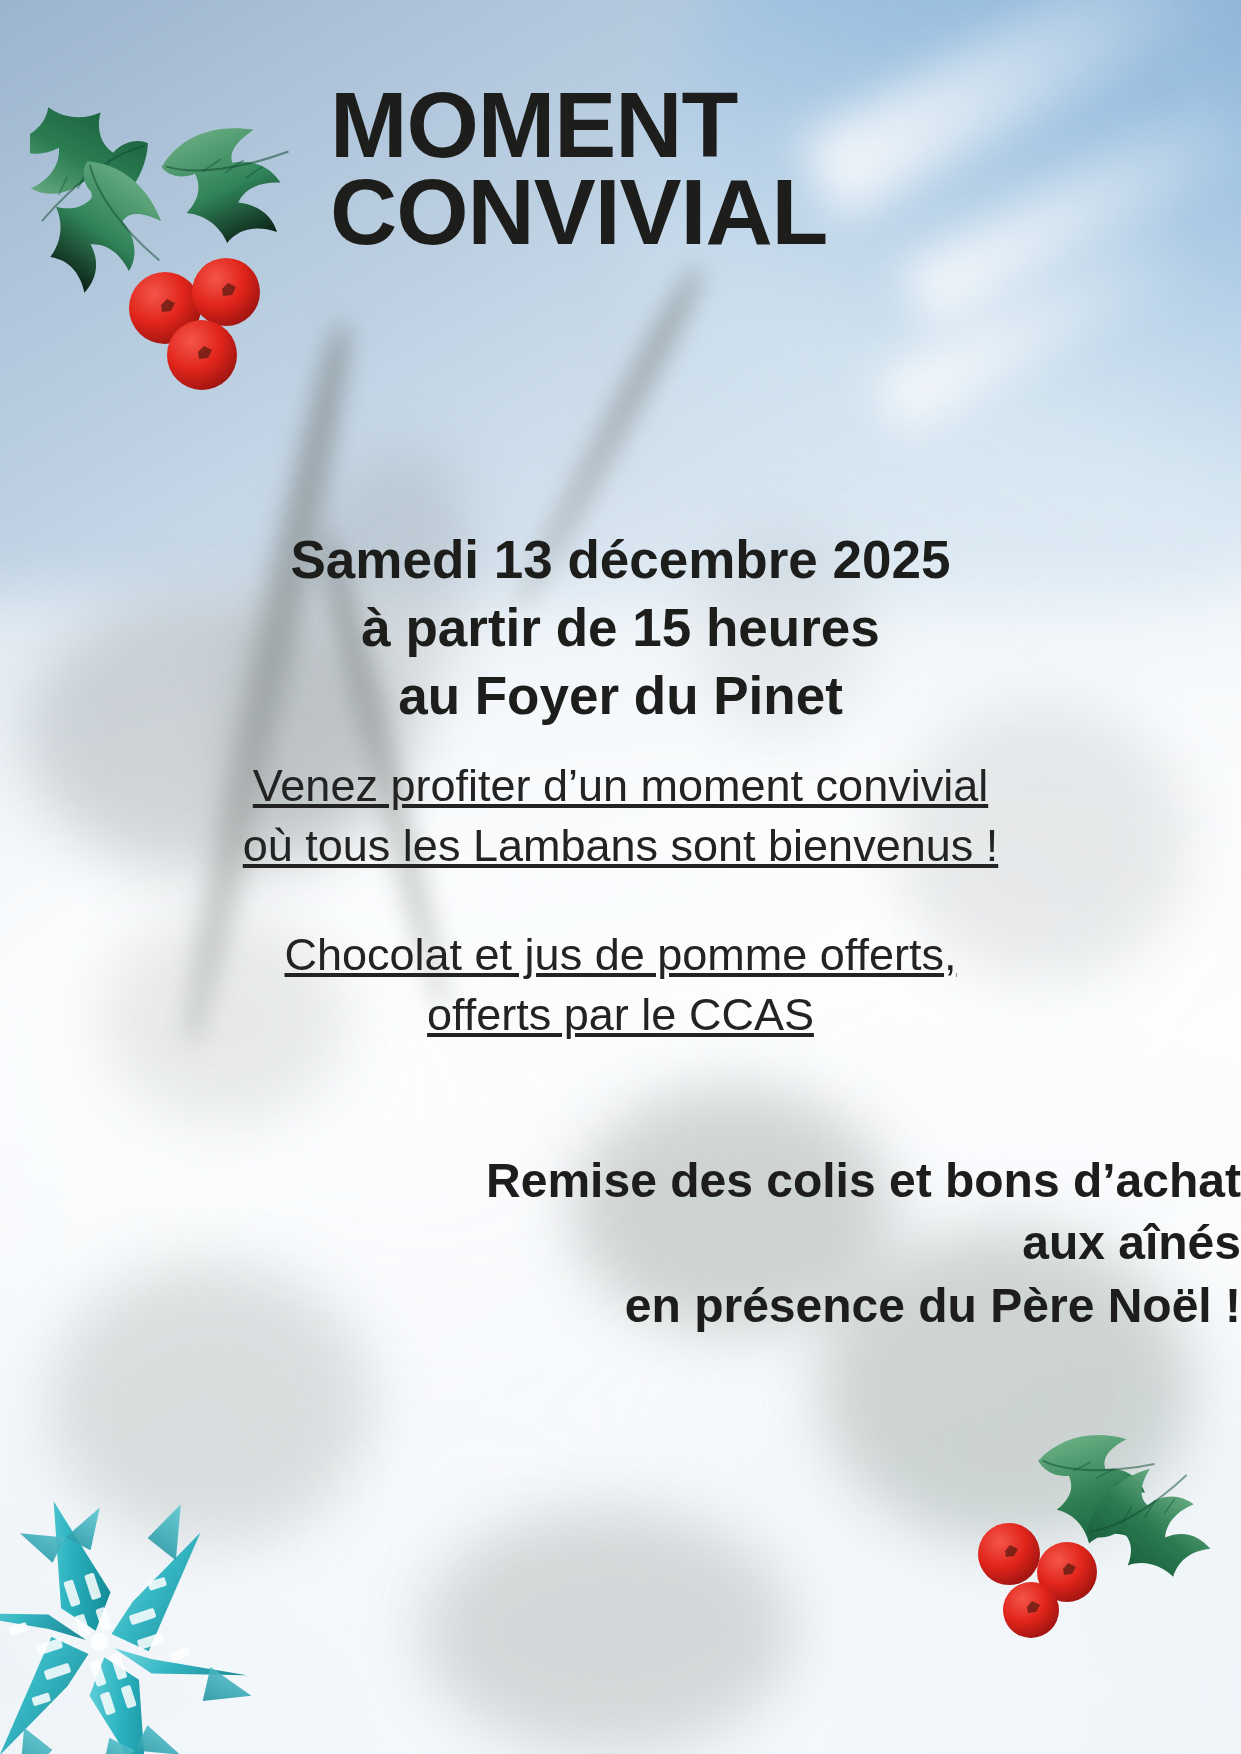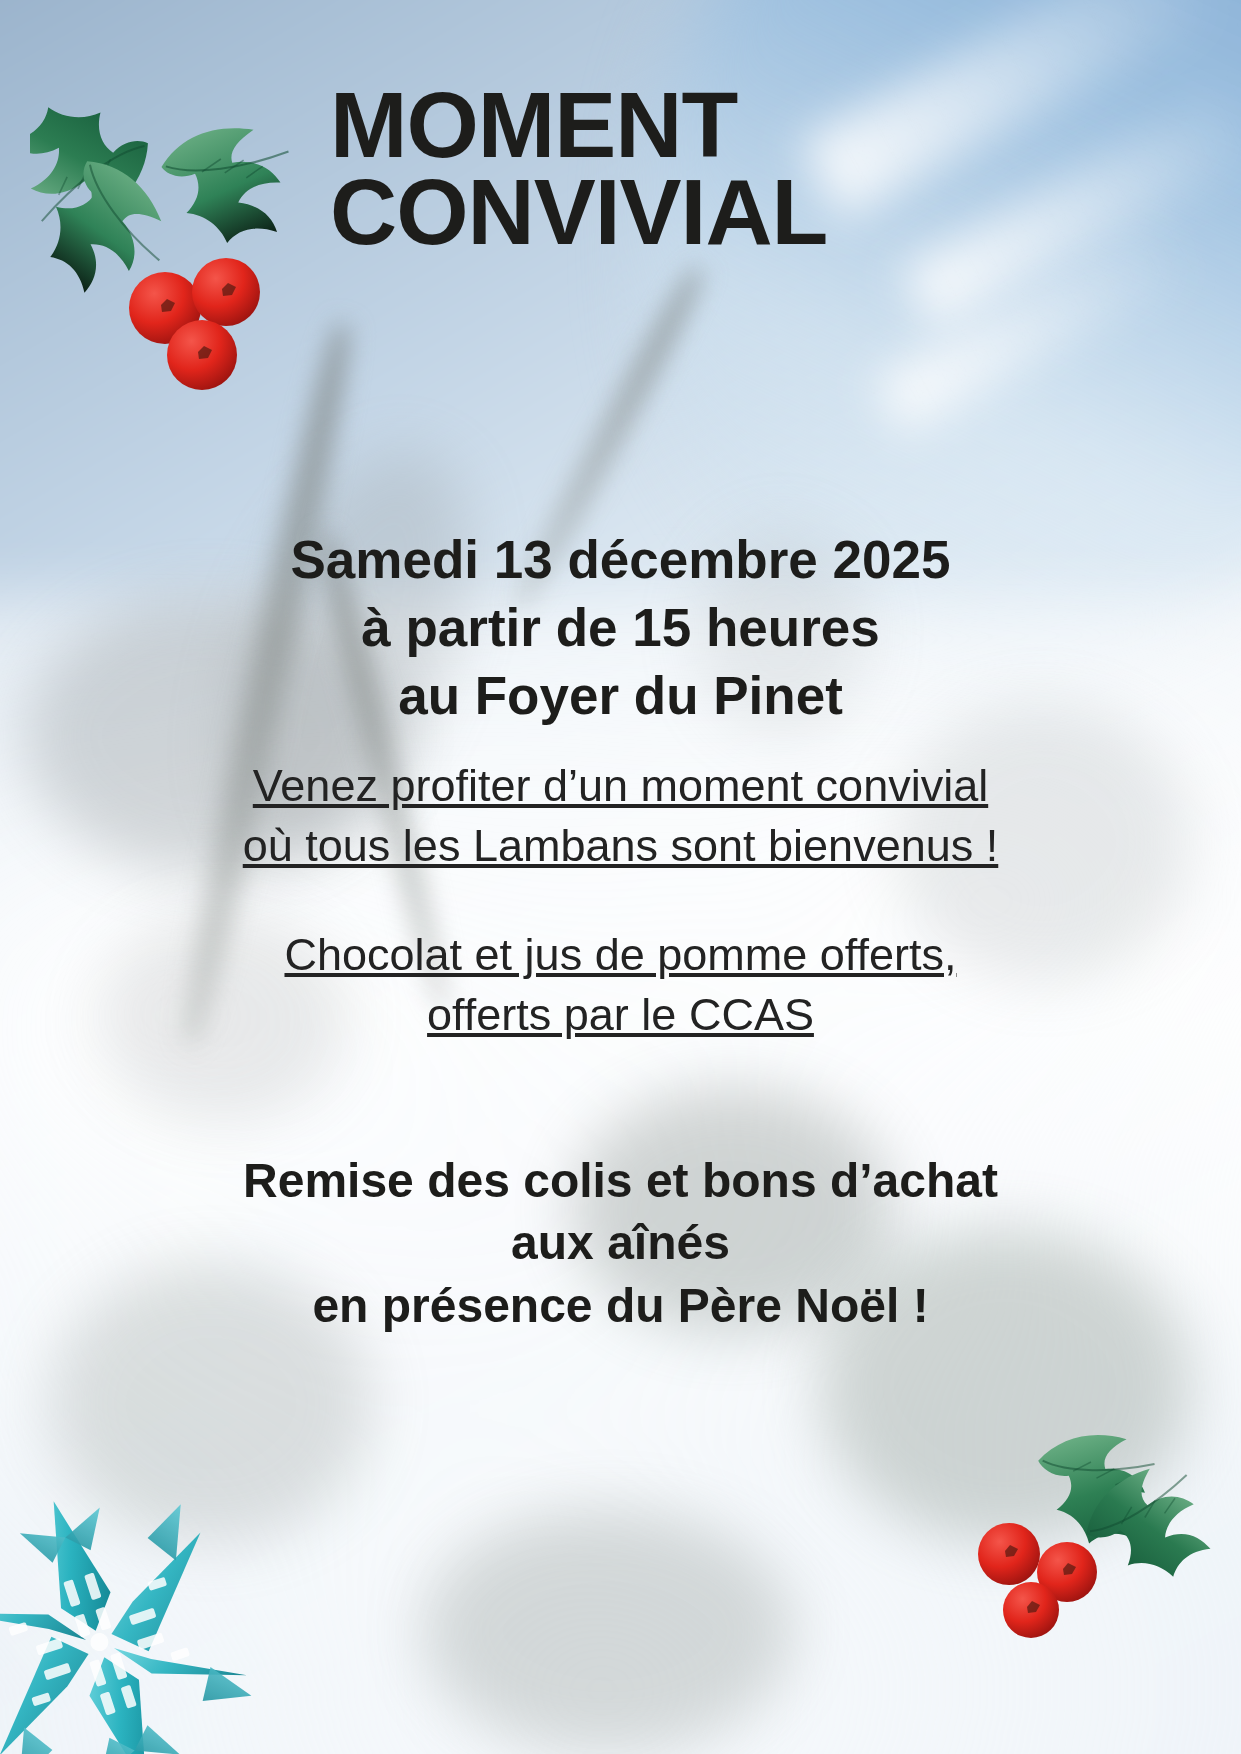--- a/index.html
+++ b/index.html
@@ -146,21 +146,21 @@
   }
   .para .line { display: block; }
   .p1 { top: 756px; }
   .p2 { top: 925px; }
 
   .closing {
     position: absolute;
     top: 1150px;
     left: 0;
     right: 0;
-    text-align: center;
+    text-align: right;
     color: #1d1d1b;
     font-weight: bold;
     font-size: 48px;
     line-height: 1.3;
   }
   .closing .line { display: block; }
 
   
   .holly-top {
     position: absolute;

